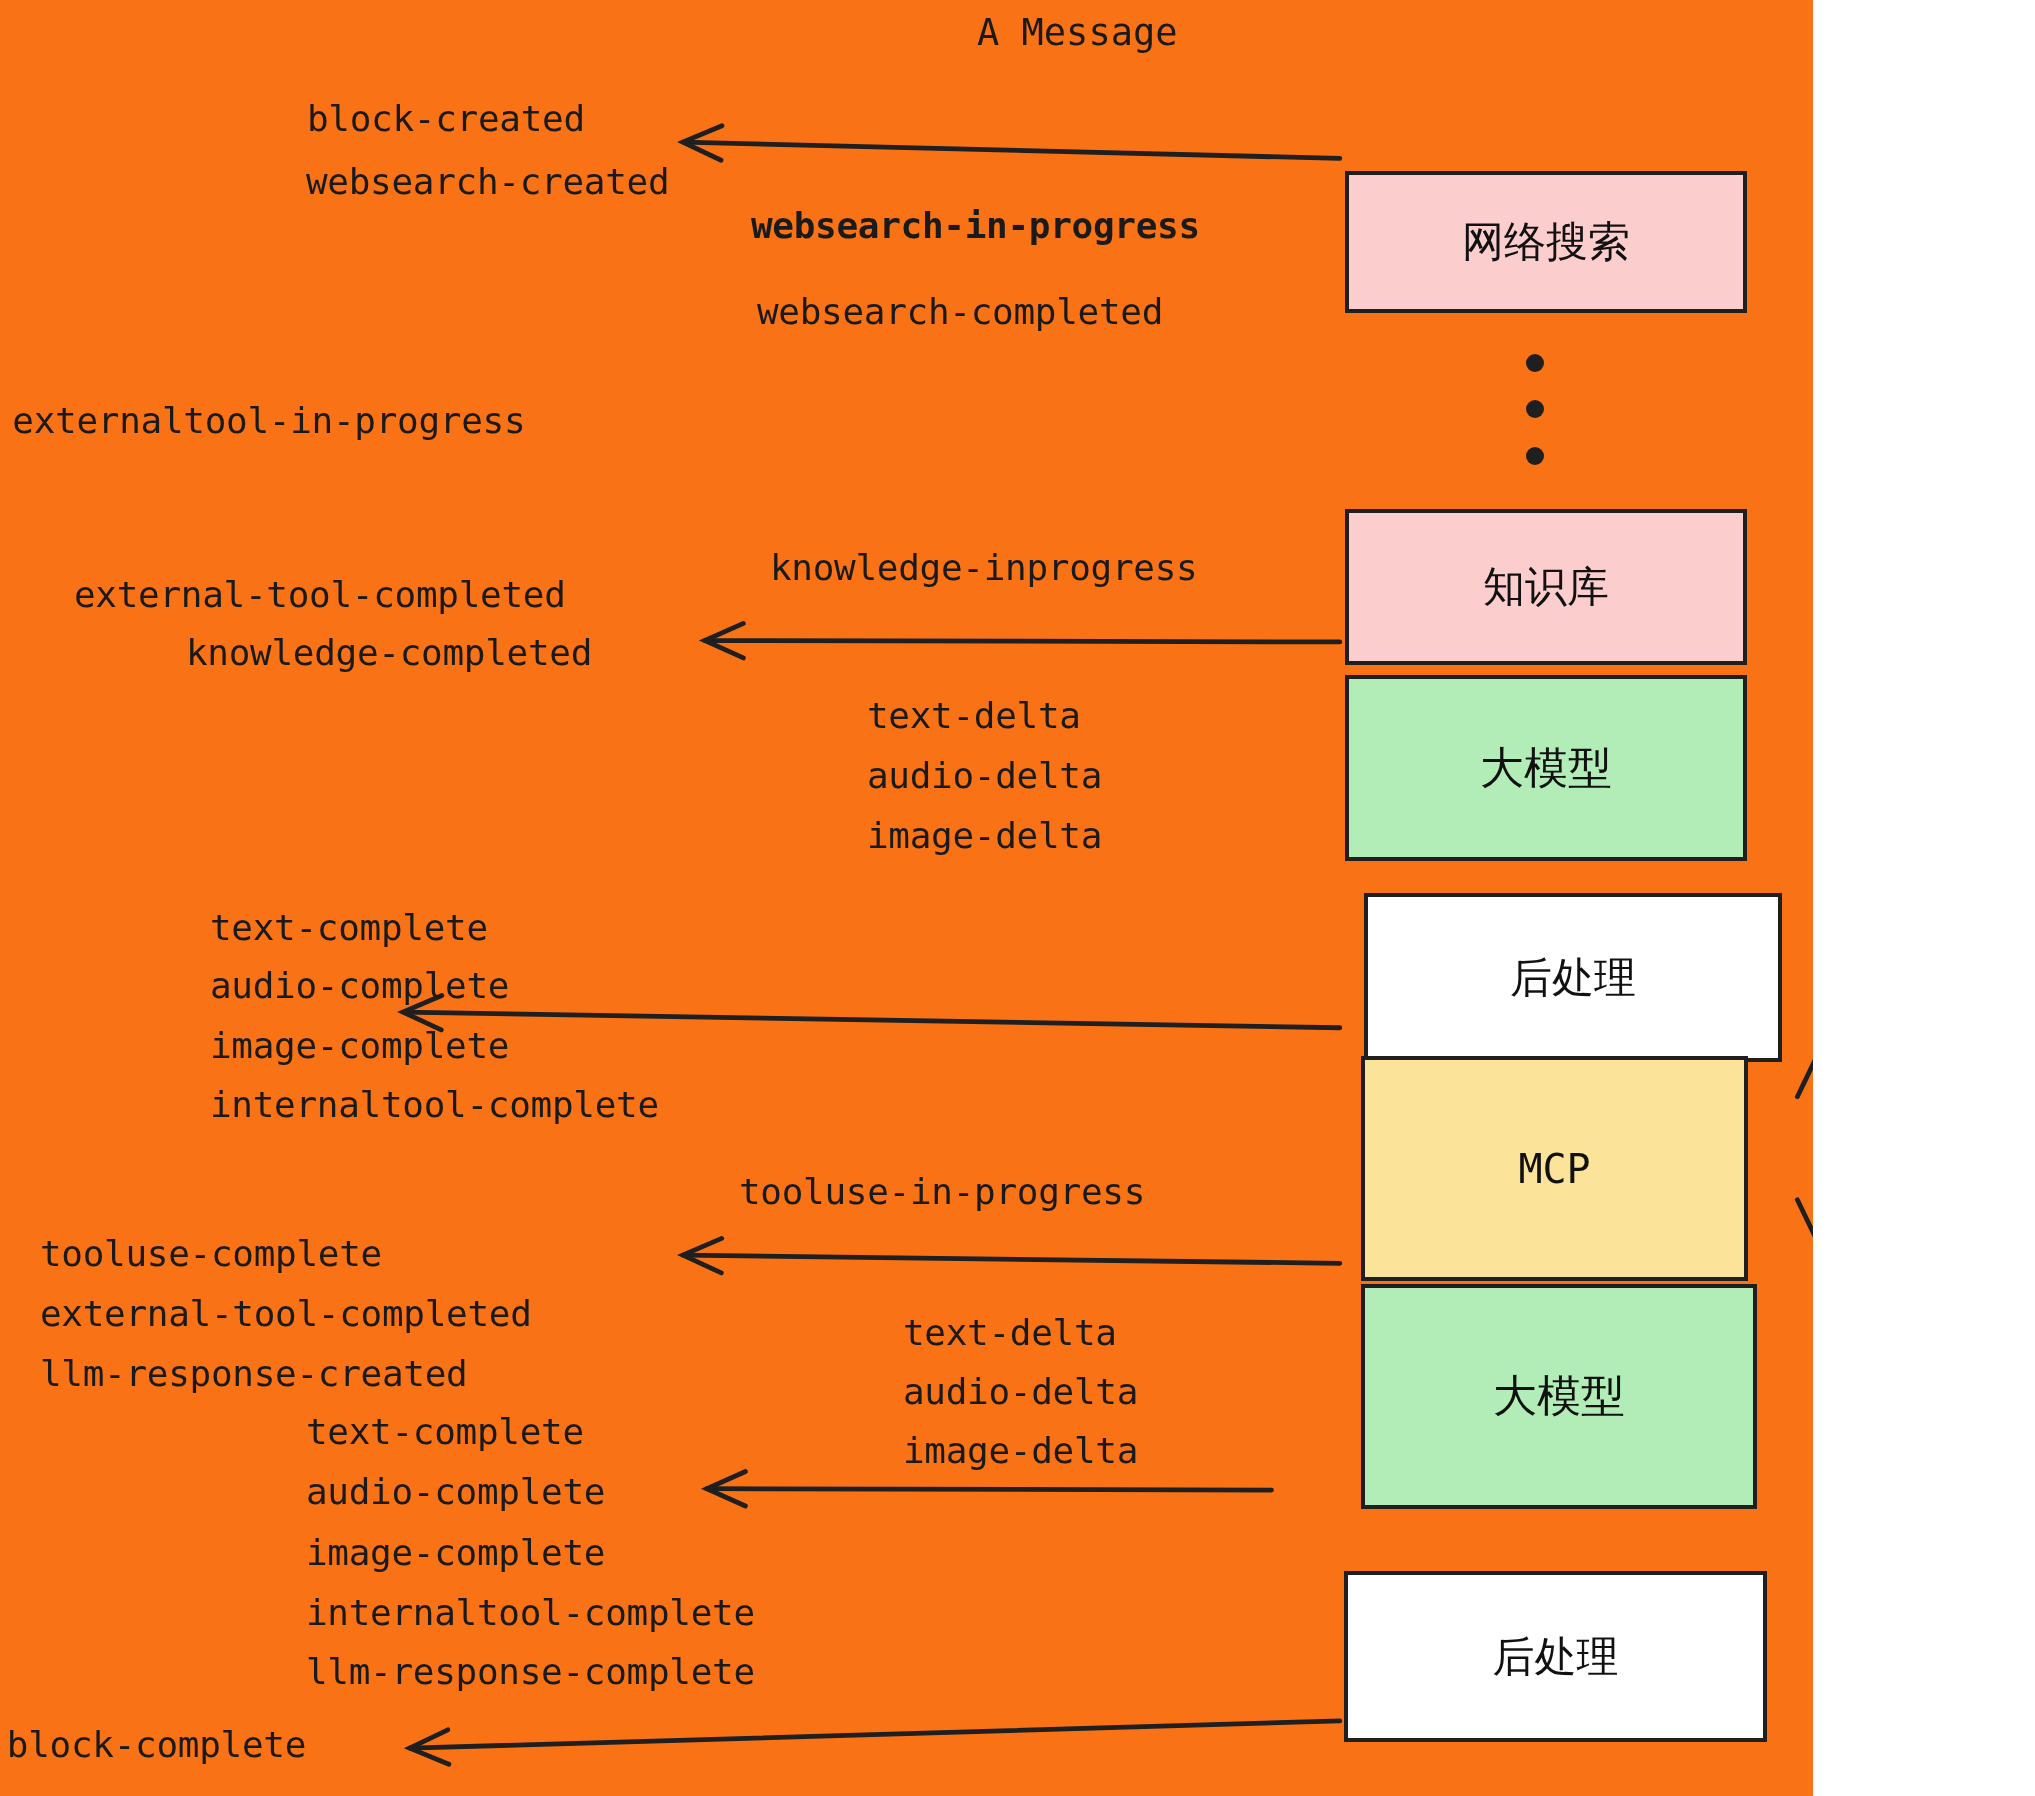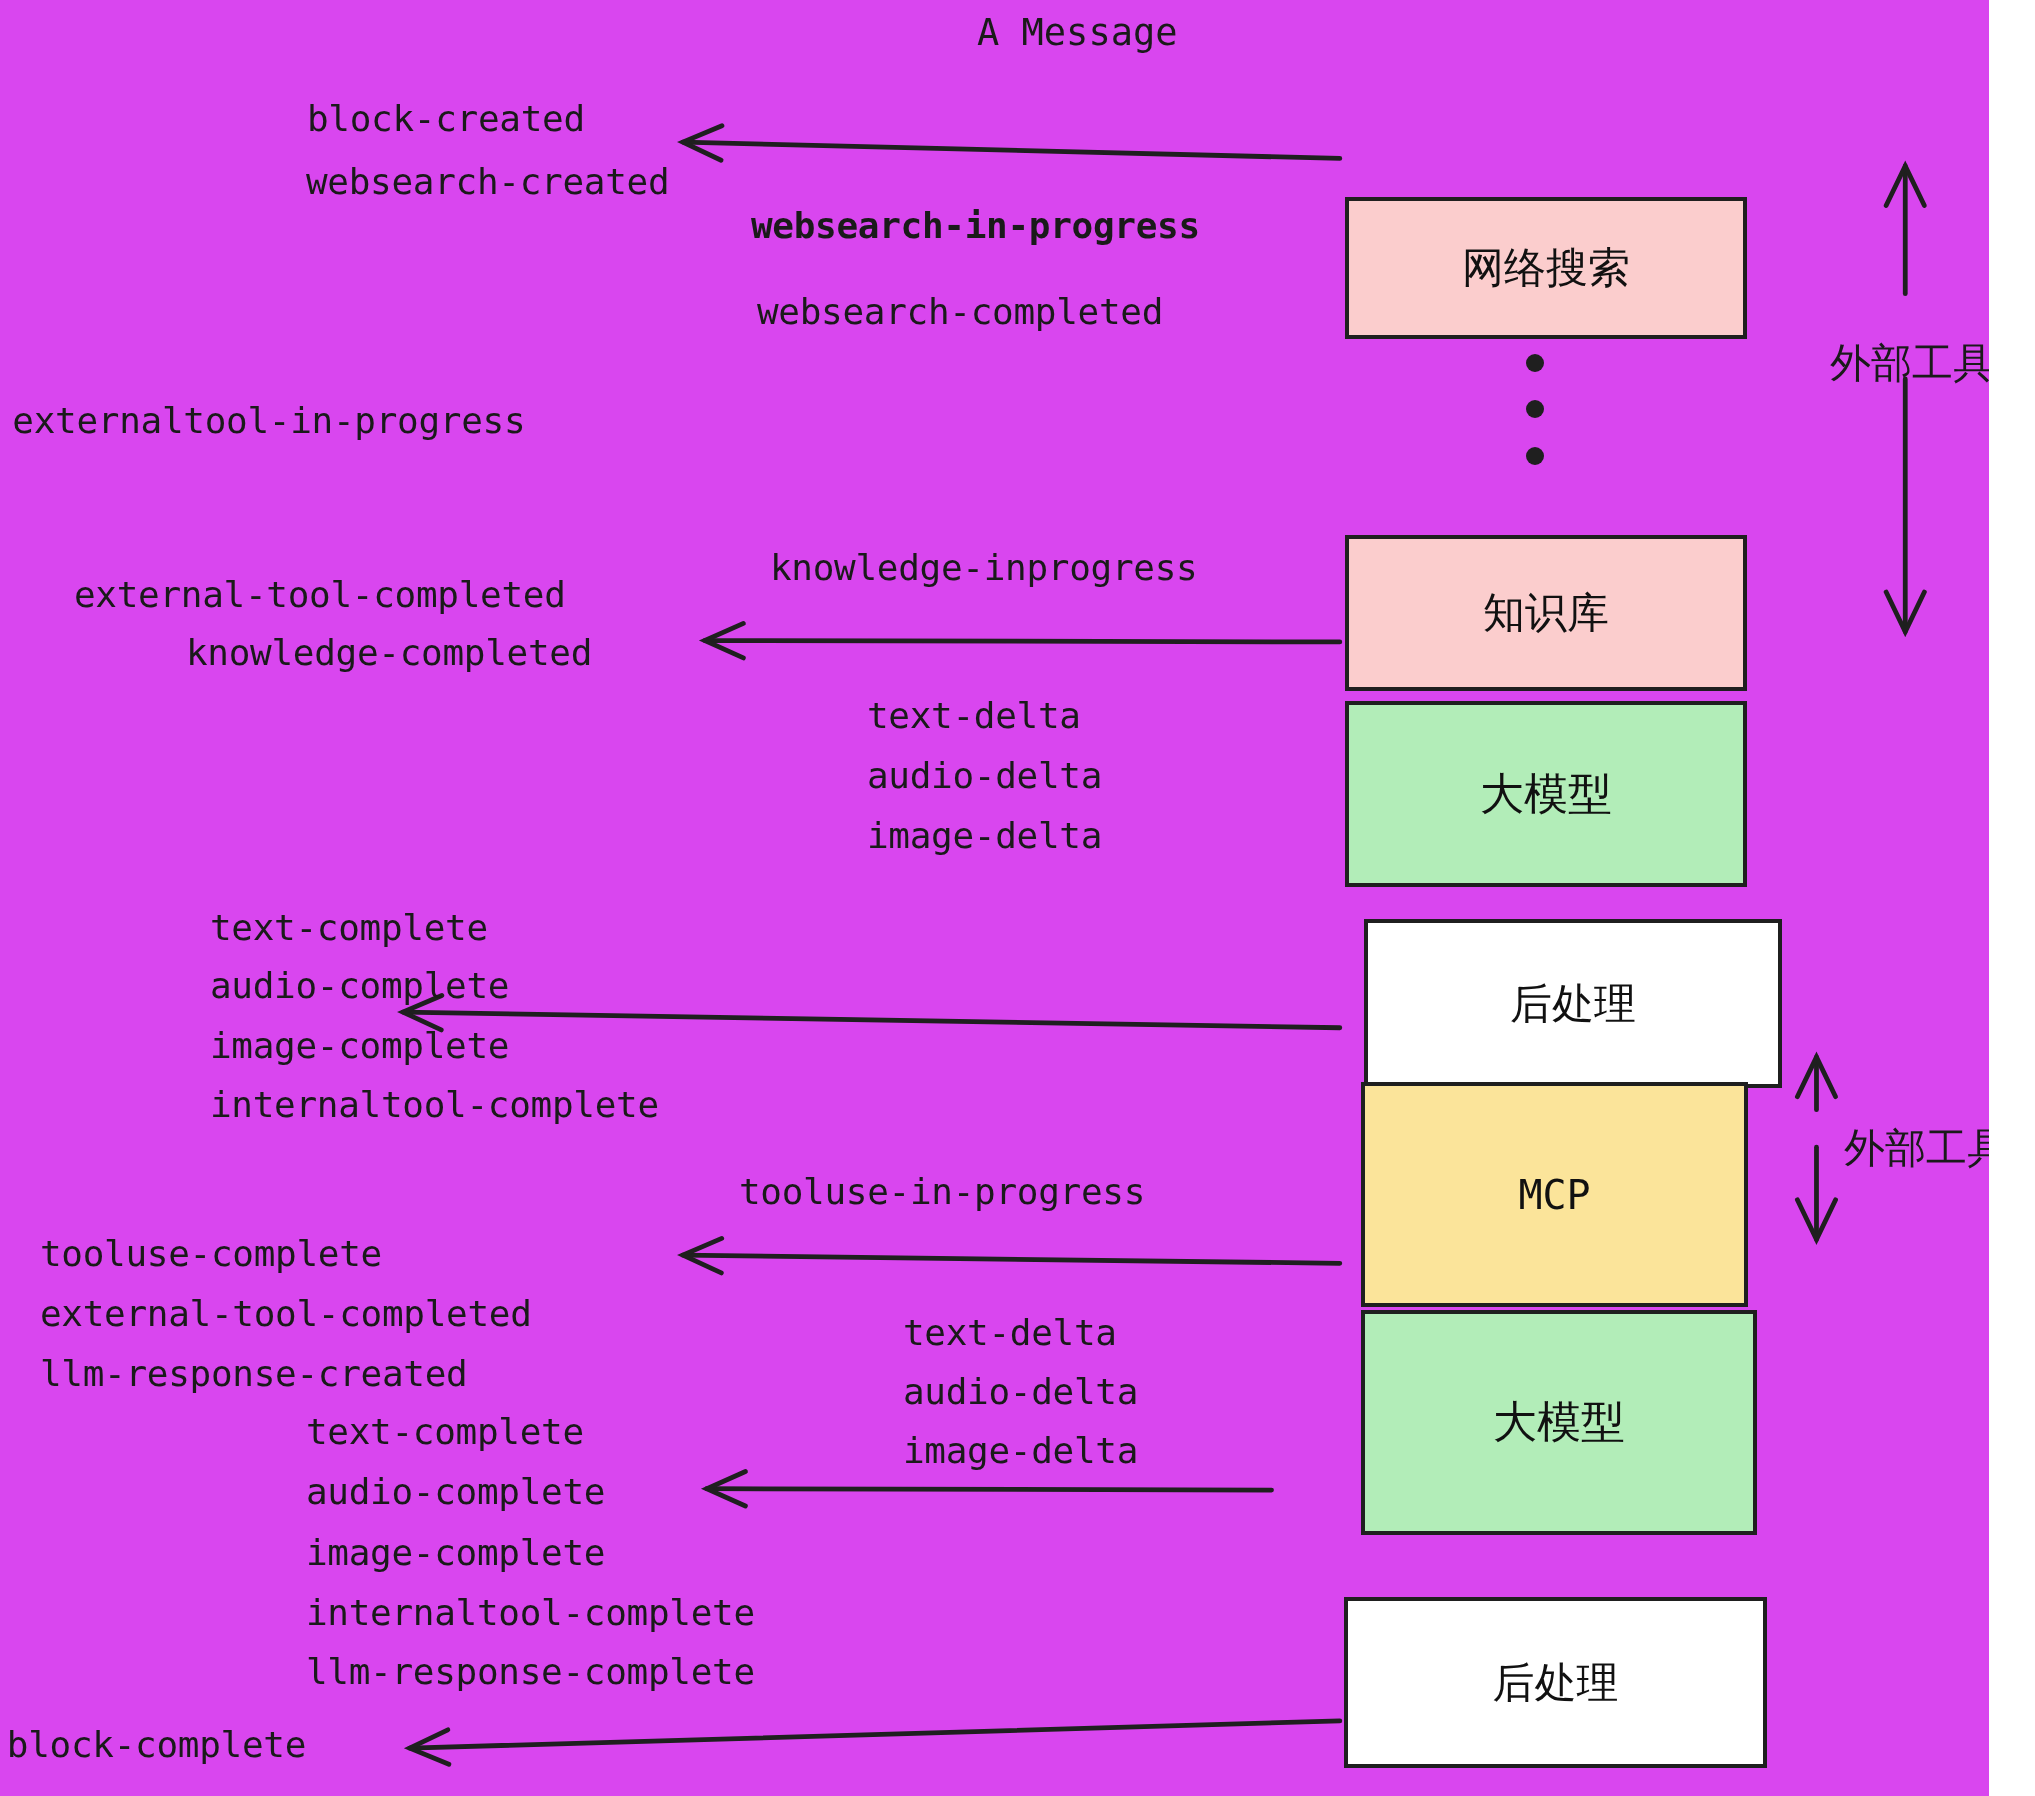--- a/index.html
+++ b/index.html
@@ -1,29 +1,29 @@
 <!DOCTYPE html>
 <html style="font-size:11px"><head>
 <meta charset="utf-8">
 <style>
   html,body{margin:0;padding:0;background:#ffffff;}
   body{font-family:"DejaVu Sans Mono","Liberation Mono",monospace;}
-  #stage{position:relative;width:1989px;height:1796px;background:#d946ef;overflow:hidden;}
+  #stage{position:relative;width:1813px;height:1796px;background:#f97316;overflow:hidden;}
 
   .lbl{position:absolute;white-space:nowrap;color:#1a1a1a;
        font-family:"DejaVu Sans Mono","Liberation Mono",monospace;
        font-size:36px;line-height:1;letter-spacing:-0.3px;text-align:center;}
   .title{position:absolute;white-space:nowrap;color:#1a1a1a;
        font-family:"DejaVu Sans Mono","Liberation Mono",monospace;
        font-size:37px;line-height:1;}
 
   .node{position:absolute;box-sizing:border-box;border:4.1px solid #1f1f1f;
         display:flex;align-items:center;justify-content:center;
         font-family:"DejaVu Sans","Liberation Sans",sans-serif;
-        font-size:42px;color:#111111;margin-top:26px;}
+        font-size:42px;color:#111111;}
   .node.tall{font-size:44px;}
 
   .cn{position:absolute;white-space:nowrap;color:#1a1a1a;
       font-family:"DejaVu Sans","Liberation Sans",sans-serif;
       font-size:41px;line-height:1;margin-top:8px;}
 
   .dot{position:absolute;width:18px;height:18px;border-radius:50%;background:#1f1f1f;}
 
   svg.overlay{position:absolute;left:0;top:0;width:2035px;height:1796px;pointer-events:none;}
 </style>

